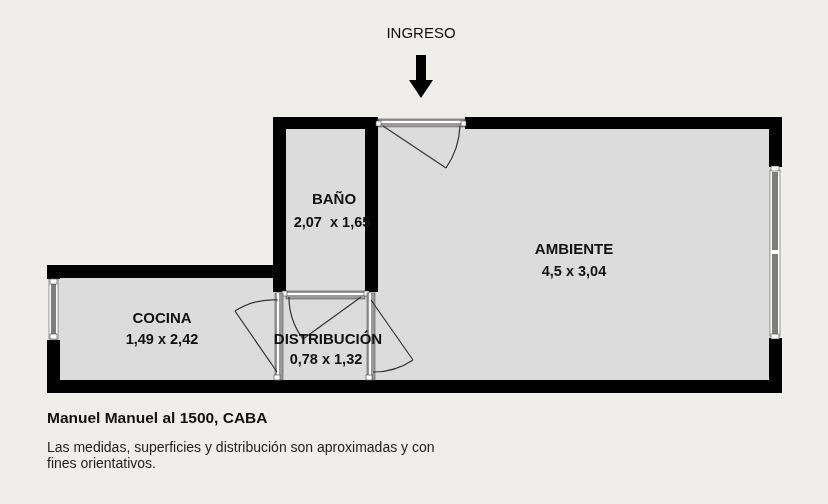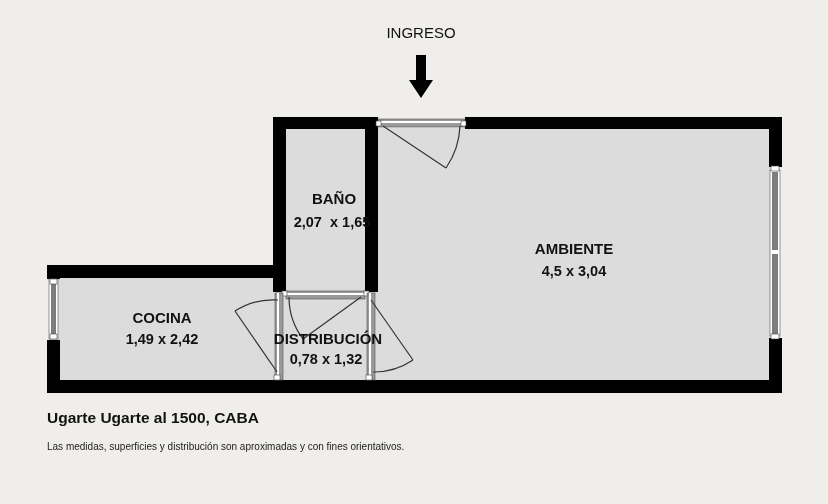--- a/index.html
+++ b/index.html
@@ -12,21 +12,21 @@
   #plan { position: absolute; left: 0; top: 0; }
   .room-label { font-family: "Liberation Sans", sans-serif; font-weight: bold; font-size: 15px; fill: #111; }
   .room-dim { font-family: "Liberation Sans", sans-serif; font-weight: bold; font-size: 14.5px; fill: #111; }
   .ingreso { font-family: "Liberation Sans", sans-serif; font-size: 15px; fill: #111; }
   .address {
     position: absolute; left: 47px; top: 409px;
     font-weight: bold; font-size: 15.5px; color: #111;
   }
   .disclaimer {
     position: absolute; left: 47px; top: 439px; width: 400px;
-    font-size: 10px; line-height: 16px; color: #222;
+    font-size: 14px; line-height: 16px; color: #222;
   }
 </style>
 </head>
 <body>
 
 <svg id="plan" width="828" height="504" viewBox="0 0 828 504" xmlns="http://www.w3.org/2000/svg">
 
   <g fill="#dcdcdc">
     <rect x="378" y="128" width="392" height="254"></rect>
     <rect x="286" y="128" width="80" height="162"></rect>
@@ -124,14 +124,14 @@
   <text class="room-label" x="574" y="254" text-anchor="middle">AMBIENTE</text>
   <text class="room-dim" x="574" y="276" text-anchor="middle">4,5 x 3,04</text>
 
   <text class="room-label" x="162" y="323" text-anchor="middle">COCINA</text>
   <text class="room-dim" x="162" y="344" text-anchor="middle">1,49 x 2,42</text>
 
   <text class="room-label" x="328" y="344" text-anchor="middle">DISTRIBUCIÓN</text>
   <text class="room-dim" x="326" y="364" text-anchor="middle">0,78 x 1,32</text>
 </svg>
 
-<div class="address">Ugarte Ugarte al 1500, CABA</div>
+<div class="address">Manuel Manuel al 1500, CABA</div>
 <div class="disclaimer">Las medidas, superficies y distribución son aproximadas y con fines orientativos.</div>
 
 </body></html>

